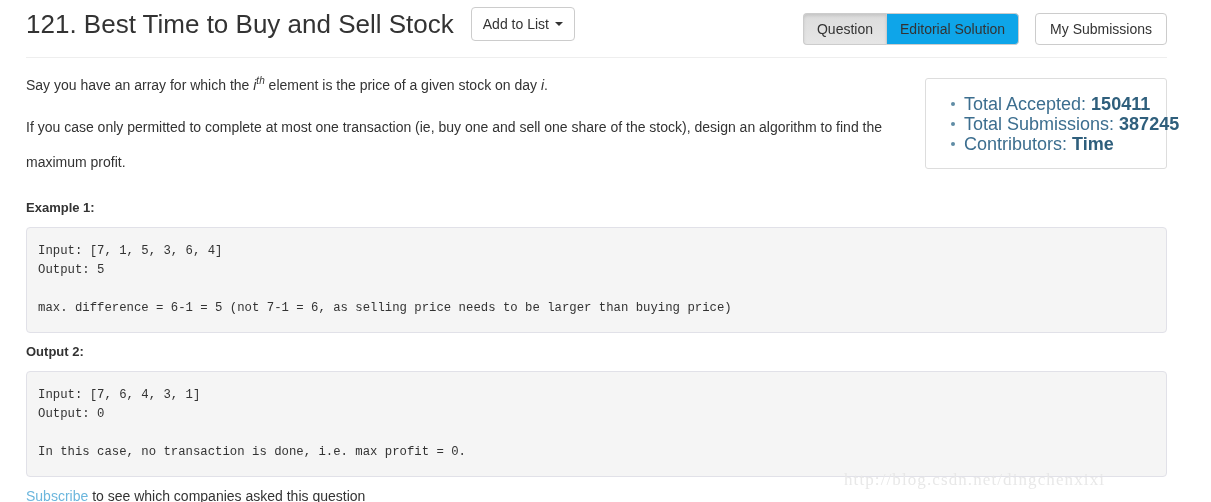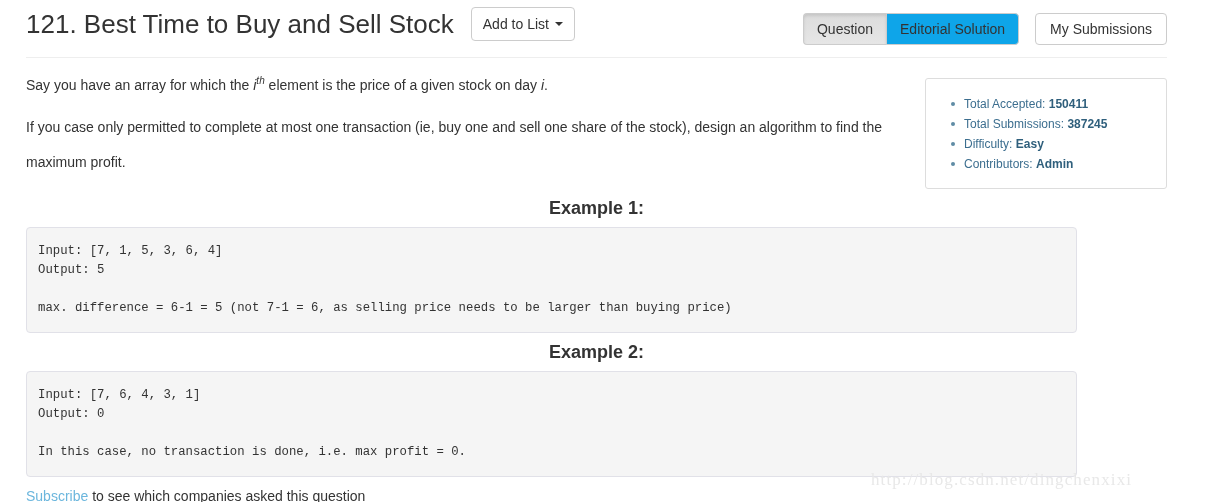--- a/index.html
+++ b/index.html
@@ -154,34 +154,33 @@
   .qtext p.p1 { margin-bottom: 7px; }
   .qtext i { font-style: italic; }
   .qtext sup {
     font-size: 10px;
     vertical-align: super;
     line-height: 0;
     font-style: italic;
   }
 
   .example-label {
-    font-size: 18px;
+    font-size: 13px;
     font-weight: bold;
     color: #333333;
     margin: 11px 0 10px 0;
     line-height: 18px;
-    text-align: center;
   }
   #example1-label { margin-top: 19px; }
   #example2-label { margin-top: 10px; }
 
   pre.code-block {
     margin: 0;
     box-sizing: border-box;
-    width: 1051px;
+    width: 1141px;
     background: #f5f5f5;
     border: 1px solid #e1e1e8;
     border-radius: 4px;
     padding: 14px 11px 14px 11px;
     font-family: "Liberation Mono", "DejaVu Sans Mono", monospace;
     font-size: 12.3px;
     line-height: 19px;
     color: #333333;
     white-space: pre;
     overflow: hidden;
@@ -199,21 +198,21 @@
     border-radius: 3px;
     padding: 15px 10px 14px 10px;
   }
   .stats-panel ul {
     margin: 0;
     padding-left: 28px;
     list-style: none;
   }
   .stats-panel li {
     position: relative;
-    font-size: 12px;
+    font-size: 18px;
     line-height: 20px;
     color: #3c6e8f;
     margin-bottom: 0px;
     white-space: nowrap;
   }
   .stats-panel li::before {
     content: "";
     position: absolute;
     left: -13px;
     top: 8px;
@@ -239,21 +238,21 @@
   }
   .subscribe-link {
     color: #6bb6dd;
     text-decoration: none;
     cursor: pointer;
   }
 
   
   .watermark {
     position: absolute;
-    left: 871px;
+    left: 844px;
     top: 470px;
     font-family: "Liberation Serif", "DejaVu Serif", serif;
     font-size: 17px;
     letter-spacing: 1.1px;
     color: #e8e8e8;
     white-space: nowrap;
     pointer-events: none;
   }
 </style>
 </head>
@@ -290,36 +289,34 @@
 
     <p>If you case only permitted to complete at most one transaction (ie, buy one and sell one share of the stock), design an algorithm to find the maximum profit.</p>
   </div>
 
   <div class="example-label" id="example1-label">Example 1:</div>
   <pre class="code-block">Input: [7, 1, 5, 3, 6, 4]
 Output: 5
 
 max. difference = 6-1 = 5 (not 7-1 = 6, as selling price needs to be larger than buying price)</pre>
 
-  <div class="example-label" id="example2-label">Example 2:</div>
+  <div class="example-label" id="example2-label">Output 2:</div>
   <pre class="code-block">Input: [7, 6, 4, 3, 1]
 Output: 0
 
 In this case, no transaction is done, i.e. max profit = 0.</pre>
 
 </div>
 
 <div class="stats-panel">
   <ul>
     <li><span>Total Accepted:</span>
       <b>150411</b></li>
     <li><span>Total Submissions:</span>
       <b>387245</b></li>
-    <li><span>Difficulty:</span>
-      <b>Easy</b></li>
     <li><span>Contributors:</span>
-      <b>Admin</b></li>
+      <b>Time</b></li>
   </ul>
 </div>
 
 <div class="subscribe-line"><a class="subscribe-link">Subscribe</a><span> to see which companies asked this question</span></div>
 
 <div class="watermark">http://blog.csdn.net/dingchenxixi</div>
 
 </body></html>

